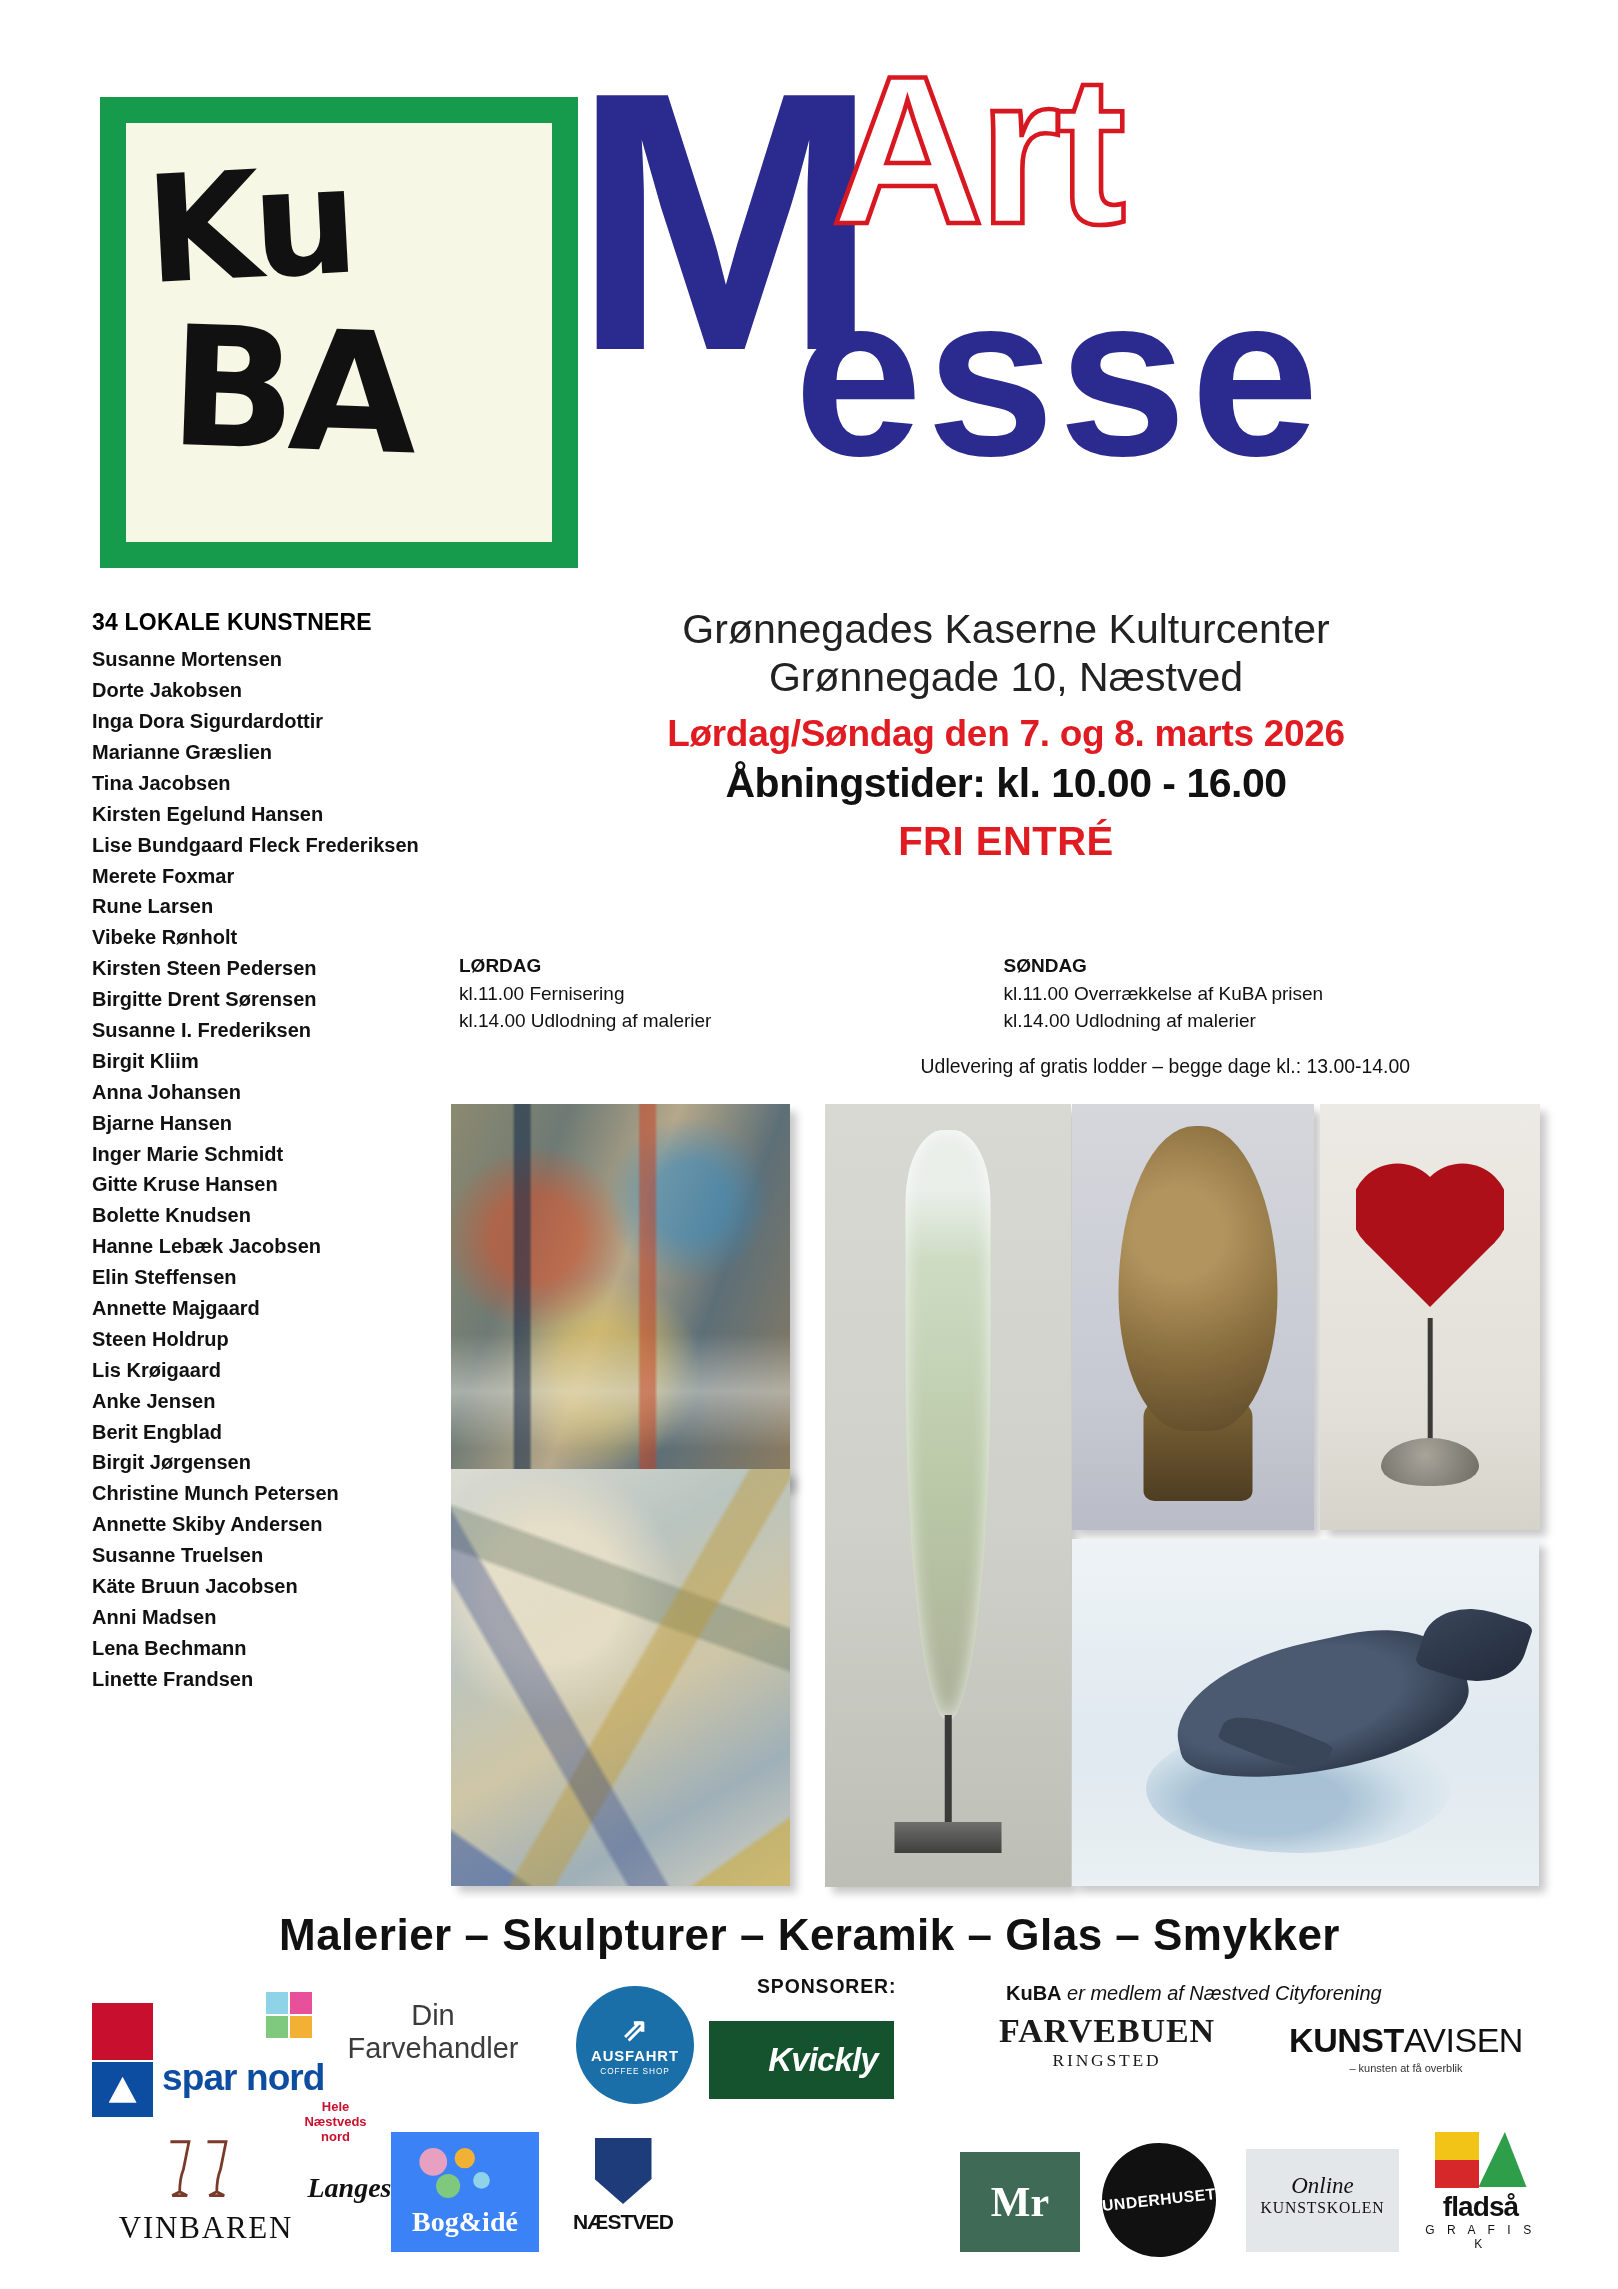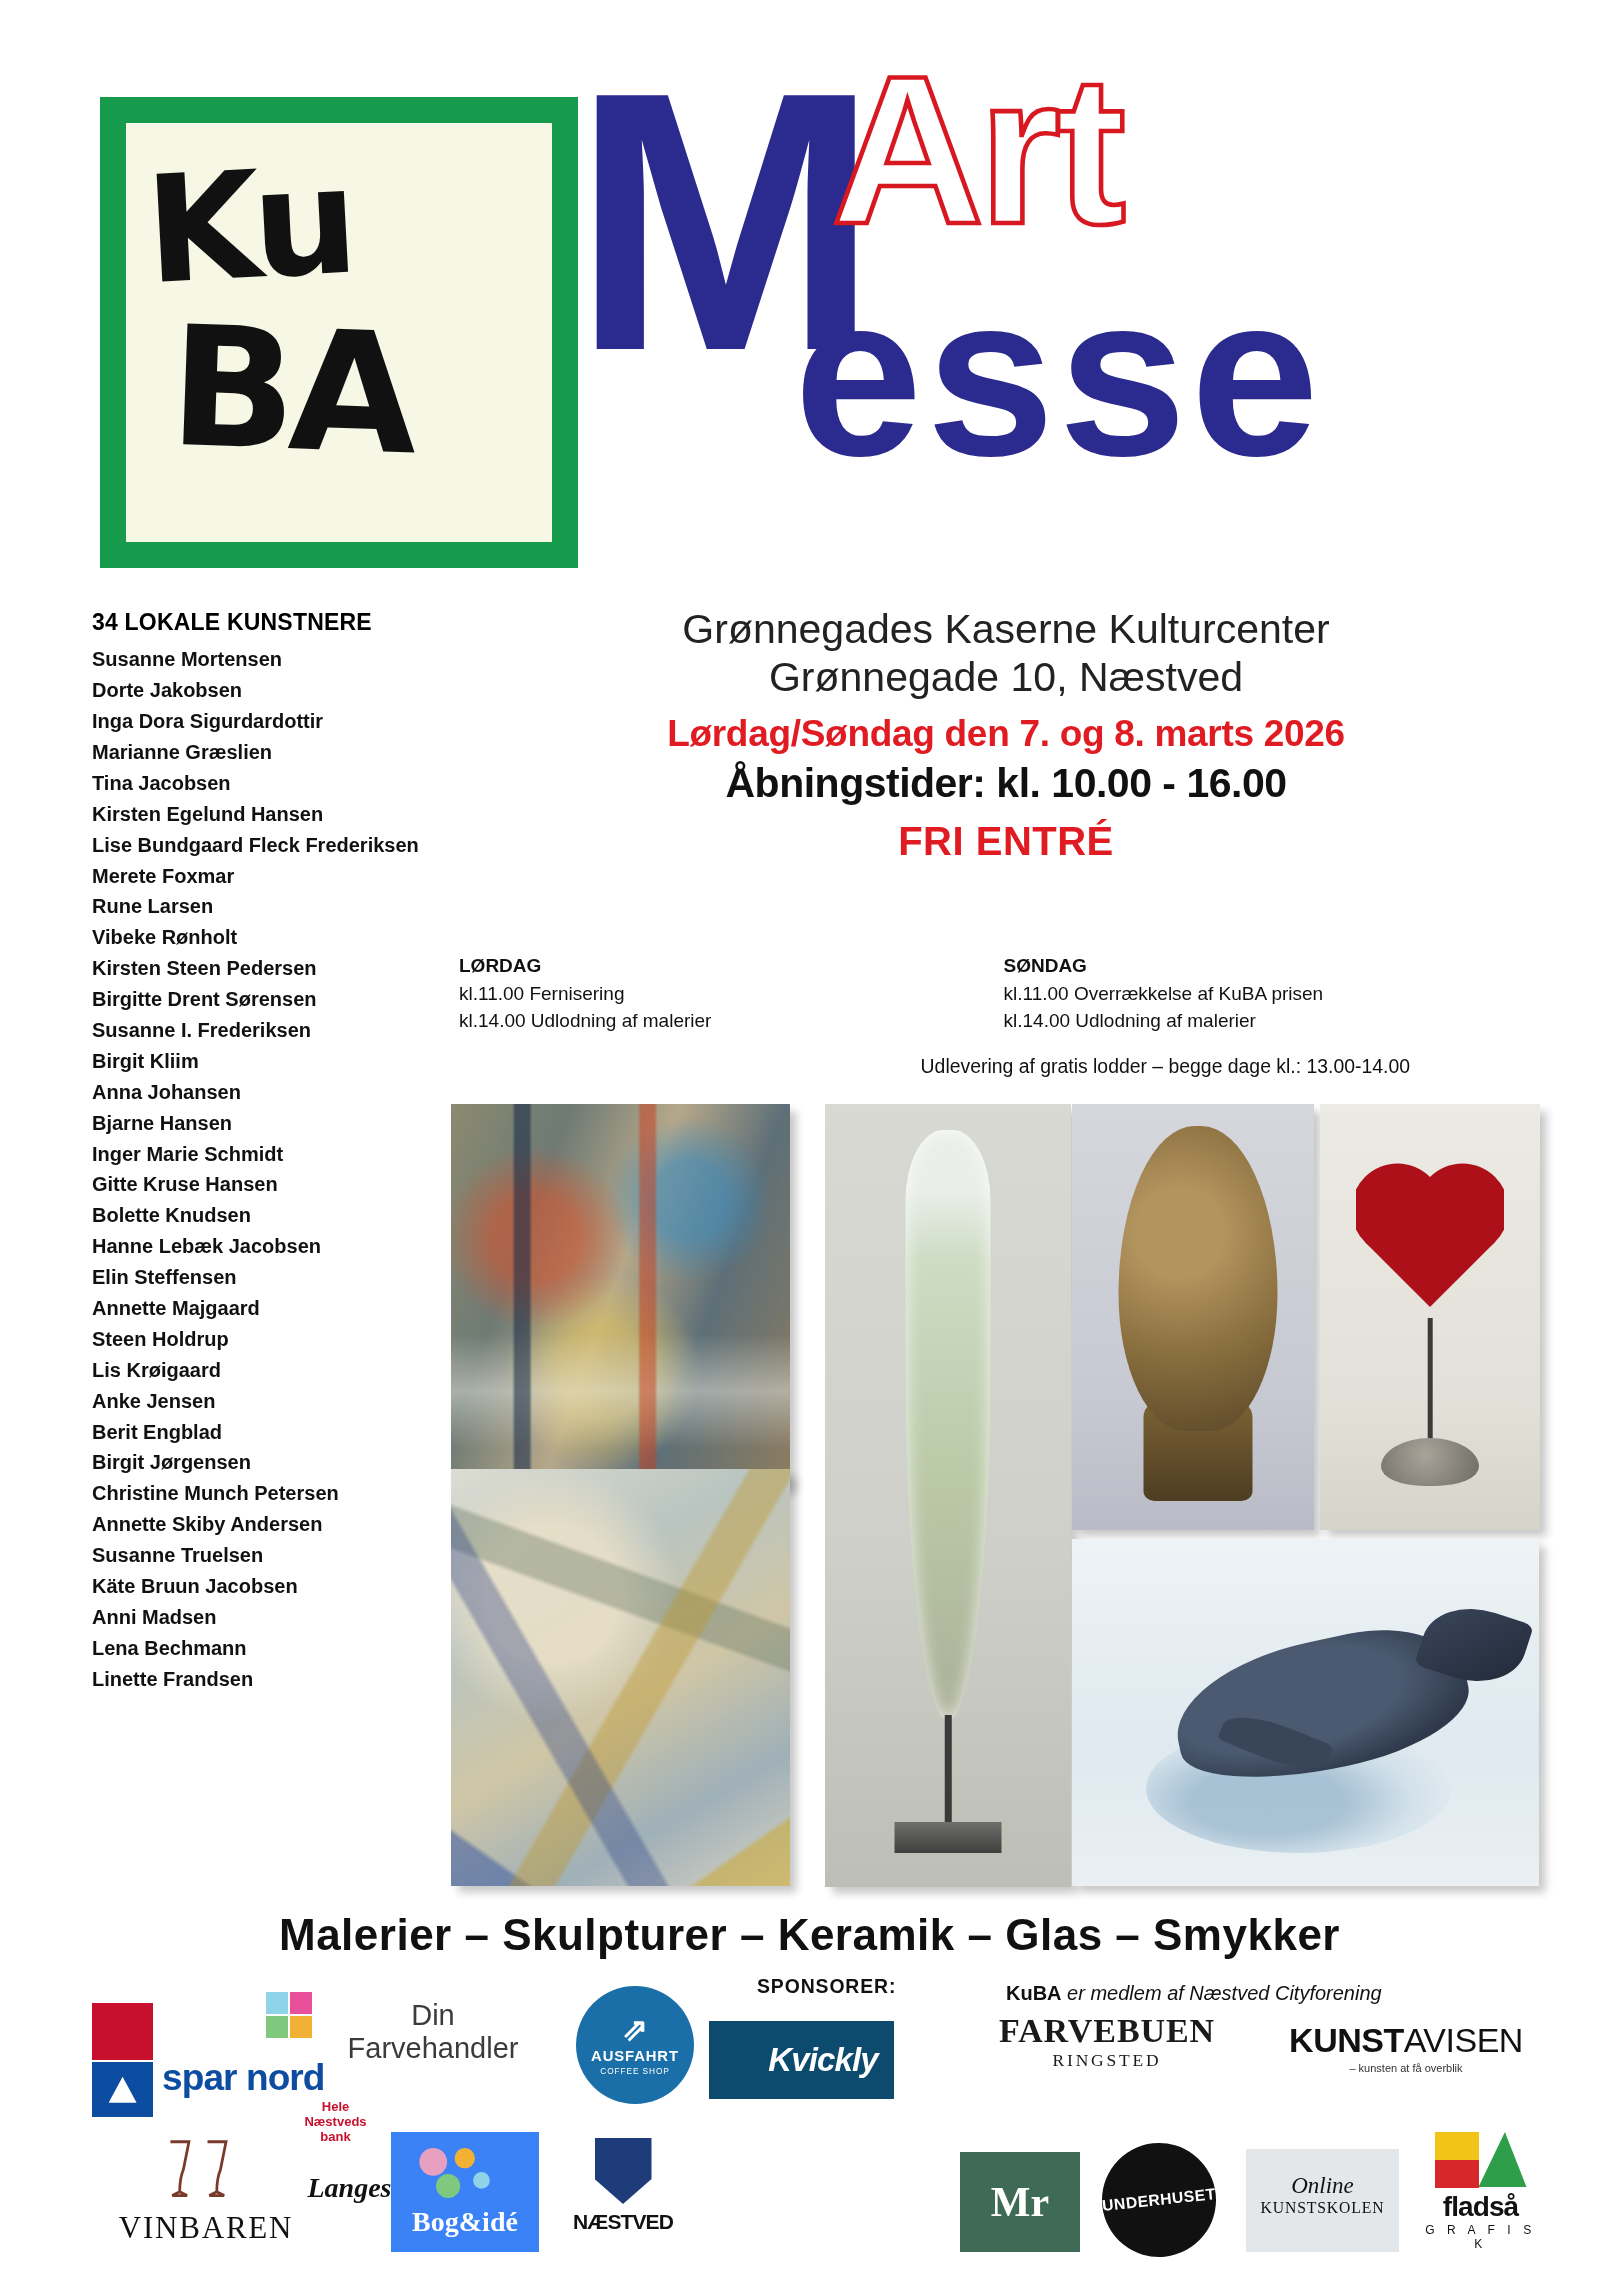--- a/index.html
+++ b/index.html
@@ -371,21 +371,21 @@
   .dfh-sq { position:absolute; left:0; top:5.5px; width:48px; height:48px; }
   .dfh-sq div { position:absolute; width:22px; height:22px; }
   .dfh-text { position:absolute; left:57px; top:13px; font-size:29px; color:#3b3b3b; }
 
   #logo-ausfahrt { left: 572px; top: 1982px; width: 126px; height: 126px; }
   .auf-circle { width:118px; height:118px; border-radius:50%; background:#1B6FA8; color:#fff; display:flex; flex-direction:column; align-items:center; justify-content:center; }
   .auf-n { font-size:31px; font-weight:bold; line-height:1; }
   .auf-name { font-size:14.8px; font-weight:bold; letter-spacing:0.9px; margin-top:3.7px; }
   .auf-sub { font-size:8.3px; letter-spacing:0.9px; margin-top:1.8px; }
 
-  #logo-kvickly { left: 709px; top: 2021px; width: 185px; height: 78px; background:#0c4a6e;padding-left:43px; }
+  #logo-kvickly { left: 709px; top: 2021px; width: 185px; height: 78px; background:#14532d;padding-left:43px; }
   .kv-text { color:#fff; font-size:33px; font-weight:bold; font-style:italic; letter-spacing:-0.9px; }
 
   #logo-farvebuen { left: 978px; top: 2012px; width: 258px; height: 79px; }
   .fb-top { font-family:"Liberation Serif", serif; font-size:34px; font-weight:bold; color:#1a1a1a; letter-spacing:0.9px; }
   .fb-bot { font-family:"Liberation Serif", serif; font-size:17.5px; color:#1a1a1a; letter-spacing:2.8px; }
 
   #logo-kunstavisen { left: 1272px; top: 2021px; width: 268px; height: 66px; }
   .ka-text { font-size:34px; color:#111; letter-spacing:-0.5px; }
   .ka-text b { font-weight:bold; }
   .ka-sub { font-size:11px; color:#333; margin-top:1.8px; }
@@ -540,21 +540,21 @@
 
   <div class="sponsors-label">SPONSORER:</div>
   <div class="member-note">
     <b>KuBA</b><i> er medlem af Næstved Cityforening</i>
   </div>
 
   <div class="logo" id="logo-sparnord">
     <div class="sn-red"></div>
     <div class="sn-blue"></div>
     <div class="sn-text">spar nord</div>
-    <div class="sn-sub">Hele Næstveds bank</div>
+    <div class="sn-sub">Hele Næstveds nord</div>
   </div>
 
   <div class="logo" id="logo-farvehandler">
     <div class="dfh-sq">
       <div style="left:0;top:0;background:#8FD3E8"></div>
       <div style="left:24px;top:0;background:#E9509B"></div>
       <div style="left:0;top:24px;background:#7FC97F"></div>
       <div style="left:24px;top:24px;background:#F2B134"></div>
     </div>
     <div class="dfh-text">Din Farvehandler</div>

